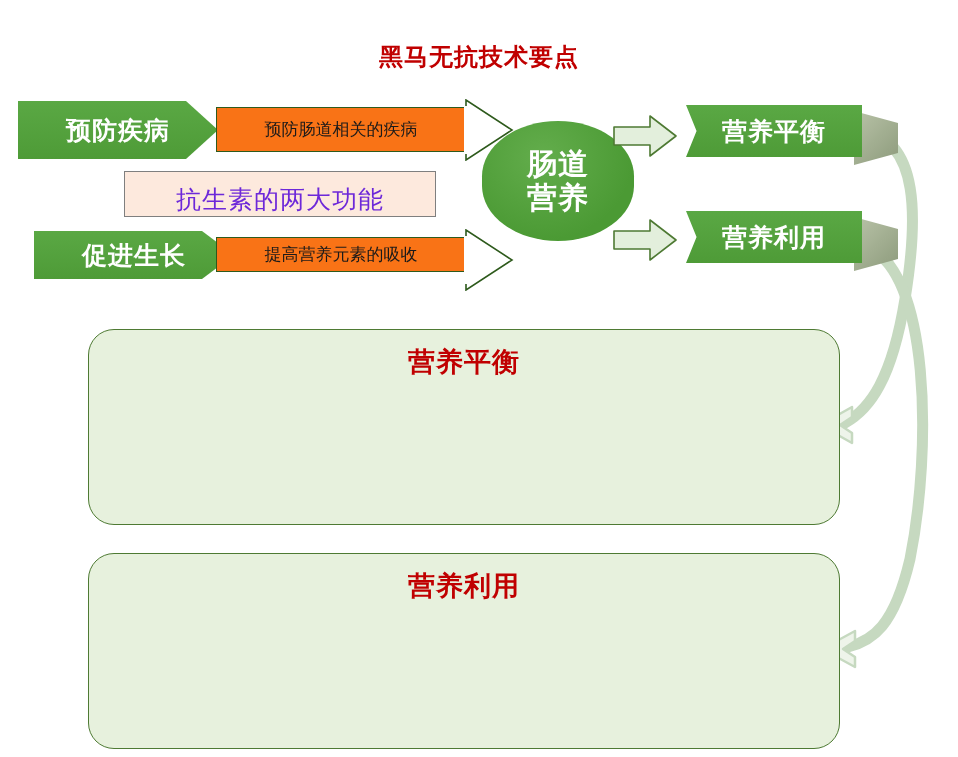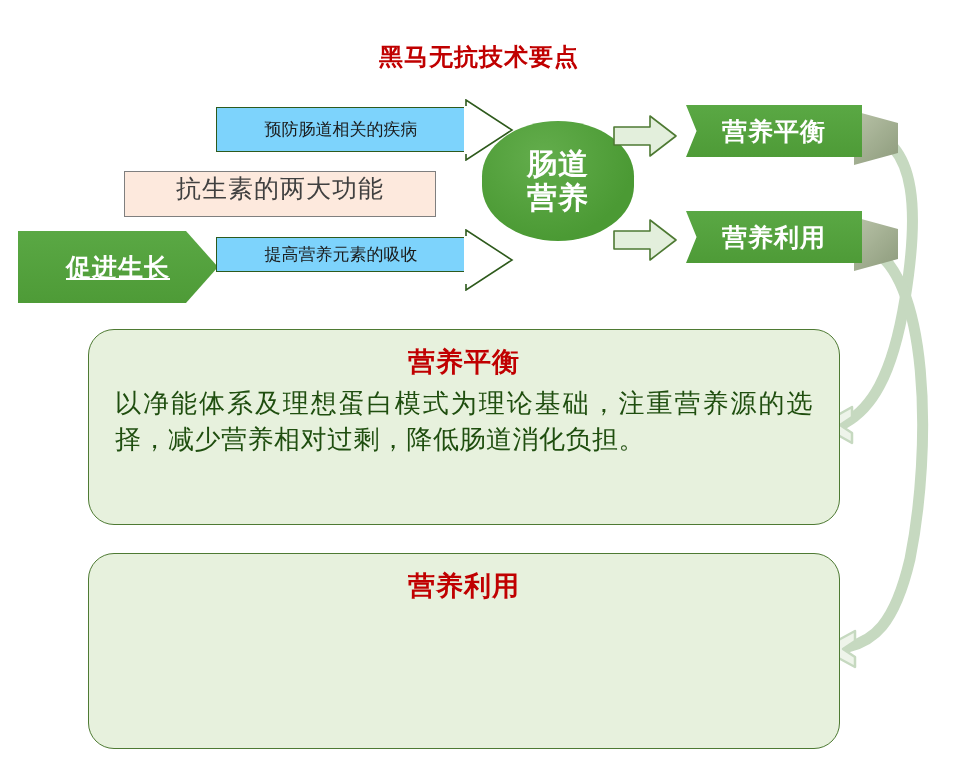--- a/index.html
+++ b/index.html
@@ -46,44 +46,44 @@
     align-items: center;
     justify-content: center;
     -webkit-clip-path: polygon(0 0, 84% 0, 100% 50%, 84% 100%, 0 100%);
     clip-path: polygon(0 0, 84% 0, 100% 50%, 84% 100%, 0 100%);
     letter-spacing: 1px;
   }
 
   
   .arrowbox {
     position: absolute;
-    background: #7dd3fc;
+    background: #f97316;
     border: 1px solid #2e5a1c;
     color: #1a1a1a;
     font-size: 17px;
     display: flex;
     align-items: center;
     justify-content: center;
     box-sizing: border-box;
   }
   .arrowtip {
     position: absolute;
     width: 0;
     height: 0;
   }
 
   
   .peach {
     position: absolute;
     background: #fde9dd;
     border: 1px solid #7f7f7f;
-    color: #404040;
+    color: #6d28d9;
     font-size: 25px;
     display: flex;
-    align-items: flex-start;
+    align-items: flex-end;
     justify-content: center;
     box-sizing: border-box;
     letter-spacing: 1px;
   }
 
   
   .blob {
     position: absolute;
     background: #4e9f3d;
     background: radial-gradient(ellipse at 40% 30%, #63ad4c 0%, #4b9a34 70%);
@@ -189,34 +189,37 @@
     </g>
 
     <g>
       <path d="M 866 228
                C 930 250, 932 430, 910 540
                C 894 608, 872 622, 848 628" fill="none" stroke="#c6d9c0" stroke-width="11" stroke-linecap="round"></path>
       <path d="M 855 612 L 822 630 L 855 648 L 855 638 L 843 630 L 855 622 Z" fill="#eef4ea" stroke="#c6d9c0" stroke-width="2.5" stroke-linejoin="round"></path>
     </g>
   </svg>
 
+  <div class="chev" style="left:18px; top:82px; width:200px; height:58px;">
+    <span>预防疾病</span>
+  </div>
 
   <div class="arrowbox" style="left:216px; top:88px; width:250px; height:45px;">
     <span>预防肠道相关的疾病</span>
   </div>
   <svg class="arrowtip" style="left:464px; top:80px; width:50px; height:62px;" viewBox="0 0 50 62">
     <path d="M 2 1 L 2 61 L 48 31 Z" fill="#ffffff" stroke="#2e5a1c" stroke-width="1.6"></path>
     <rect x="0" y="7" width="4" height="48" fill="#ffffff"></rect>
   </svg>
 
   <div class="peach" style="left:124px; top:152px; width:312px; height:46px;">
     <span>抗生素的两大功能</span>
   </div>
 
-  <div class="chev" style="left:18px; top:212px; width:200px; height:72px;text-decoration:underline;">
+  <div class="chev" style="left:34px; top:212px; width:200px; height:48px;">
     <span>促进生长</span>
   </div>
 
   <div class="arrowbox" style="left:216px; top:218px; width:250px; height:35px;">
     <span>提高营养元素的吸收</span>
   </div>
   <svg class="arrowtip" style="left:464px; top:210px; width:50px; height:62px;" viewBox="0 0 50 62">
     <path d="M 2 1 L 2 61 L 48 31 Z" fill="#ffffff" stroke="#2e5a1c" stroke-width="1.6"></path>
     <rect x="0" y="7" width="4" height="48" fill="#ffffff"></rect>
   </svg>
@@ -242,21 +245,20 @@
     <span>营养平衡</span>
   </div>
 
   <div class="banner-shadow" style="left:854px; top:198px; width:44px; height:54px;"></div>
   <div class="banner" style="left:686px; top:192px; width:176px; height:52px;">
     <span>营养利用</span>
   </div>
 
   <div class="panel" style="left:88px; top:310px; width:752px; height:196px;">
     <div class="panel-title">营养平衡</div>
-    <div class="panel-body">以净能体系及理想蛋白模式为理论基础，注重营养源的选择，减少营养相对过剩，降低肠道消化负担。</div>
   </div>
 
   <div class="panel" style="left:88px; top:534px; width:752px; height:196px;">
     <div class="panel-title">营养利用</div>
   </div>
 
   <div class="baseline"></div>
 </div>
 
 </body></html>

